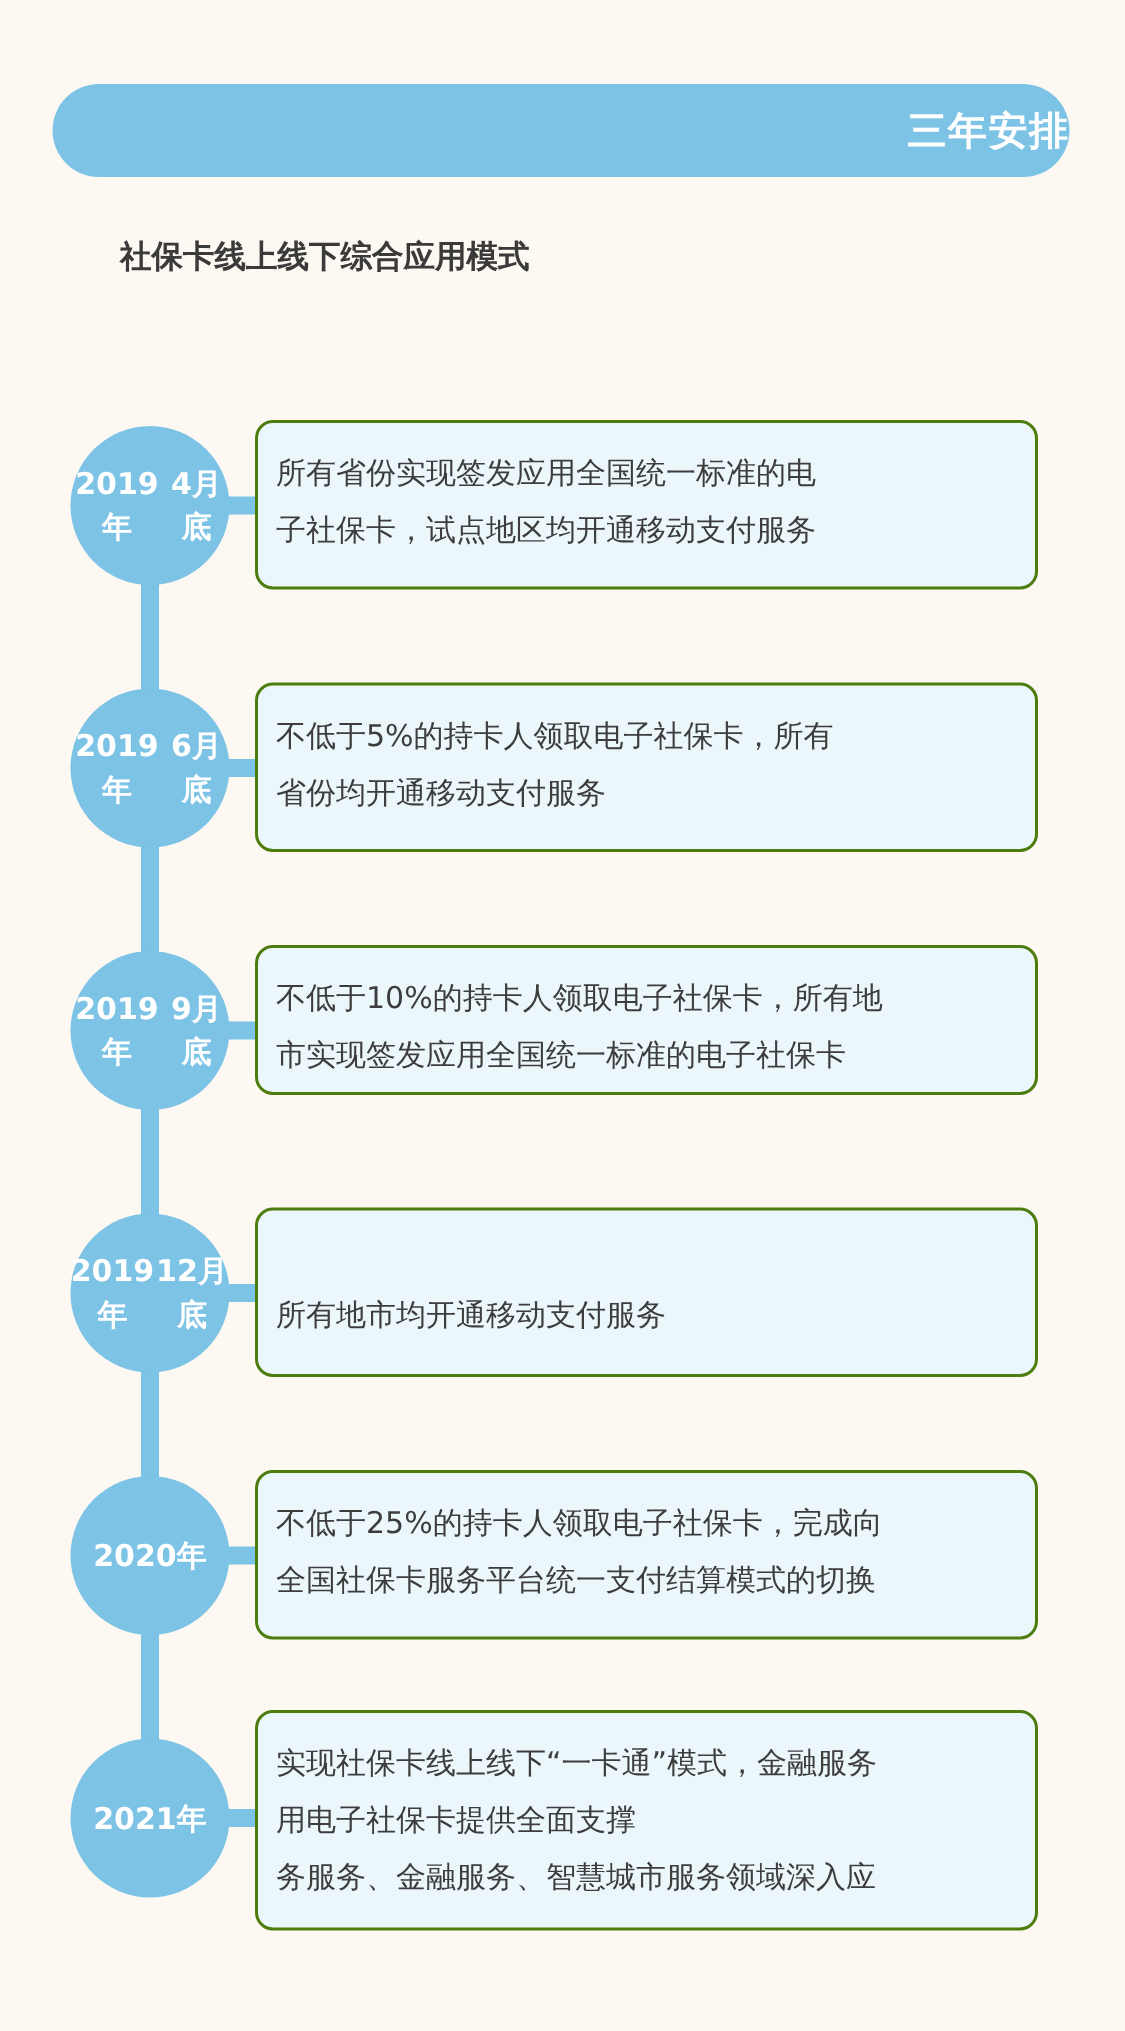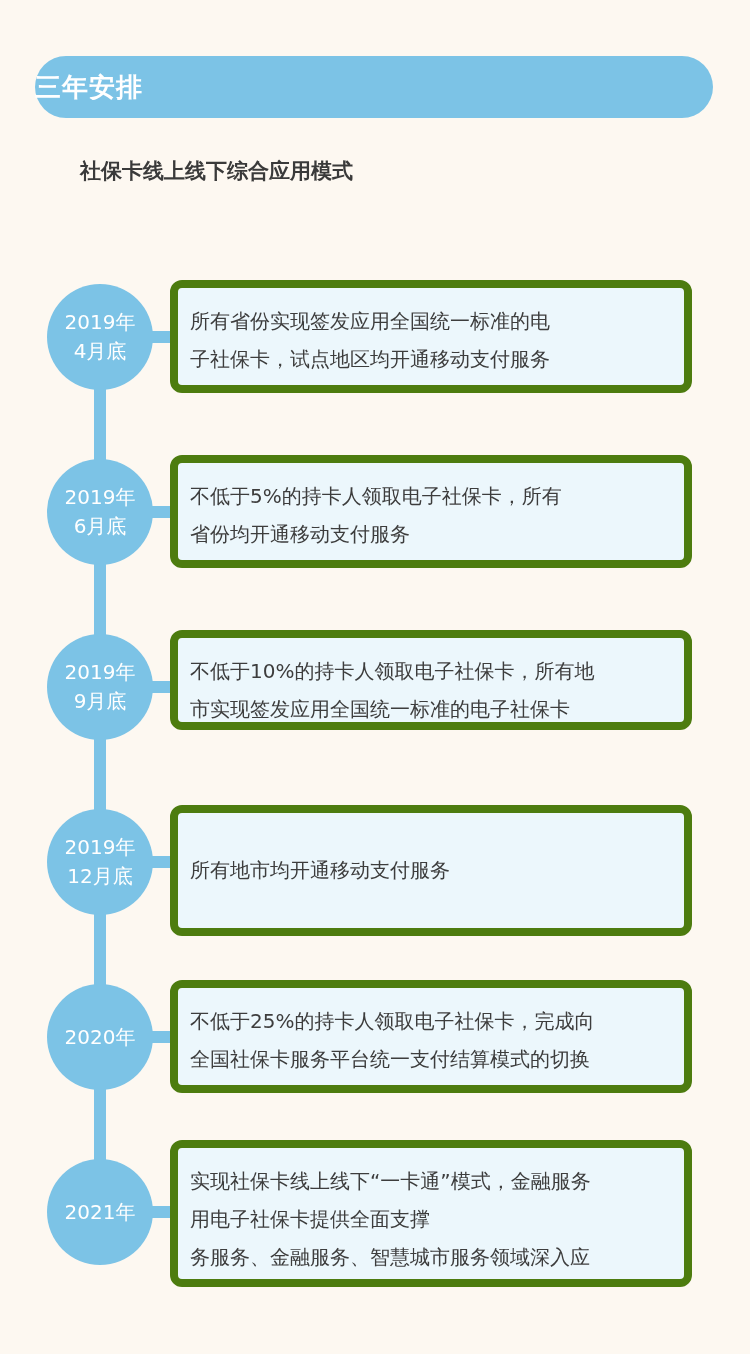--- a/index.html
+++ b/index.html
@@ -7,45 +7,45 @@
     width: 750px; height: 1354px;
     background: #fdf8f1;
     font-family: "DejaVu Sans", "Liberation Sans", sans-serif;
     position: relative;
     overflow: hidden;
   }
   .header-pill {
     position: absolute; left: 35px; top: 56px;
     width: 678px; height: 62px;
     background: #7cc3e6; border-radius: 31px;
-    display: flex; align-items: center; justify-content: flex-start;
+    display: flex; align-items: center; justify-content: flex-end;
     color: #ffffff; font-size: 26px; font-weight: bold; letter-spacing: 1px;
   }
   .intro {
     position: absolute; left: 80px; top: 150px; width: 600px;
     color: #3a3a3a; font-size: 21px; font-weight: bold; line-height: 42px;
   }
   .timeline-line {
     position: absolute; left: 94px; top: 330px;
     width: 12px; height: 880px; background: #7cc3e6;
   }
   .item { position: absolute; left: 0; width: 750px; }
   .circle {
     position: absolute; left: 47px;
     width: 106px; height: 106px; border-radius: 50%;
     background: #7cc3e6; color: #ffffff;
-    display: flex; flex-direction: column; align-items: center; justify-content: center;
-    font-size: 20px; font-weight: normal; line-height: 29px; text-align: center;
+    display: flex; flex-direction: row; align-items: center; justify-content: center;
+    font-size: 20px; font-weight: bold; line-height: 29px; text-align: center;
   }
   .connector {
     position: absolute; left: 148px; width: 26px; height: 12px; background: #7cc3e6;
   }
   .box {
     position: absolute; left: 170px; width: 522px;
-    background: #ecf7fc; border: 8px solid #4d7c0f; border-radius: 12px;
+    background: #ecf7fc; border: 2px solid #4d7c0f; border-radius: 12px;
     box-sizing: border-box;
     padding: 14px 12px 14px 12px;
     color: #3d3d3d; font-size: 20px; line-height: 38px;
   }
 </style>
 </head>
 <body>
 
 <div class="header-pill">
   <span>三年安排</span>
@@ -92,21 +92,21 @@
     <div>市实现签发应用全国统一标准的电子社保卡</div>
   </div>
 </div>
 
 <div class="item" style="top:805px;">
   <div class="circle" style="top:4px;">
     <span>2019年</span>
     <span>12月底</span>
   </div>
   <div class="connector" style="top:51px;"></div>
-  <div class="box" style="top:0; height:131px; padding-top:38px;">
+  <div class="box" style="top:0; height:113px; padding-top:50px;">
     <div>所有地市均开通移动支付服务</div>
   </div>
 </div>
 
 <div class="item" style="top:980px;">
   <div class="circle" style="top:4px;">
     <span>2020年</span>
   </div>
   <div class="connector" style="top:51px;"></div>
   <div class="box" style="top:0; height:113px; padding-right:4px;">

